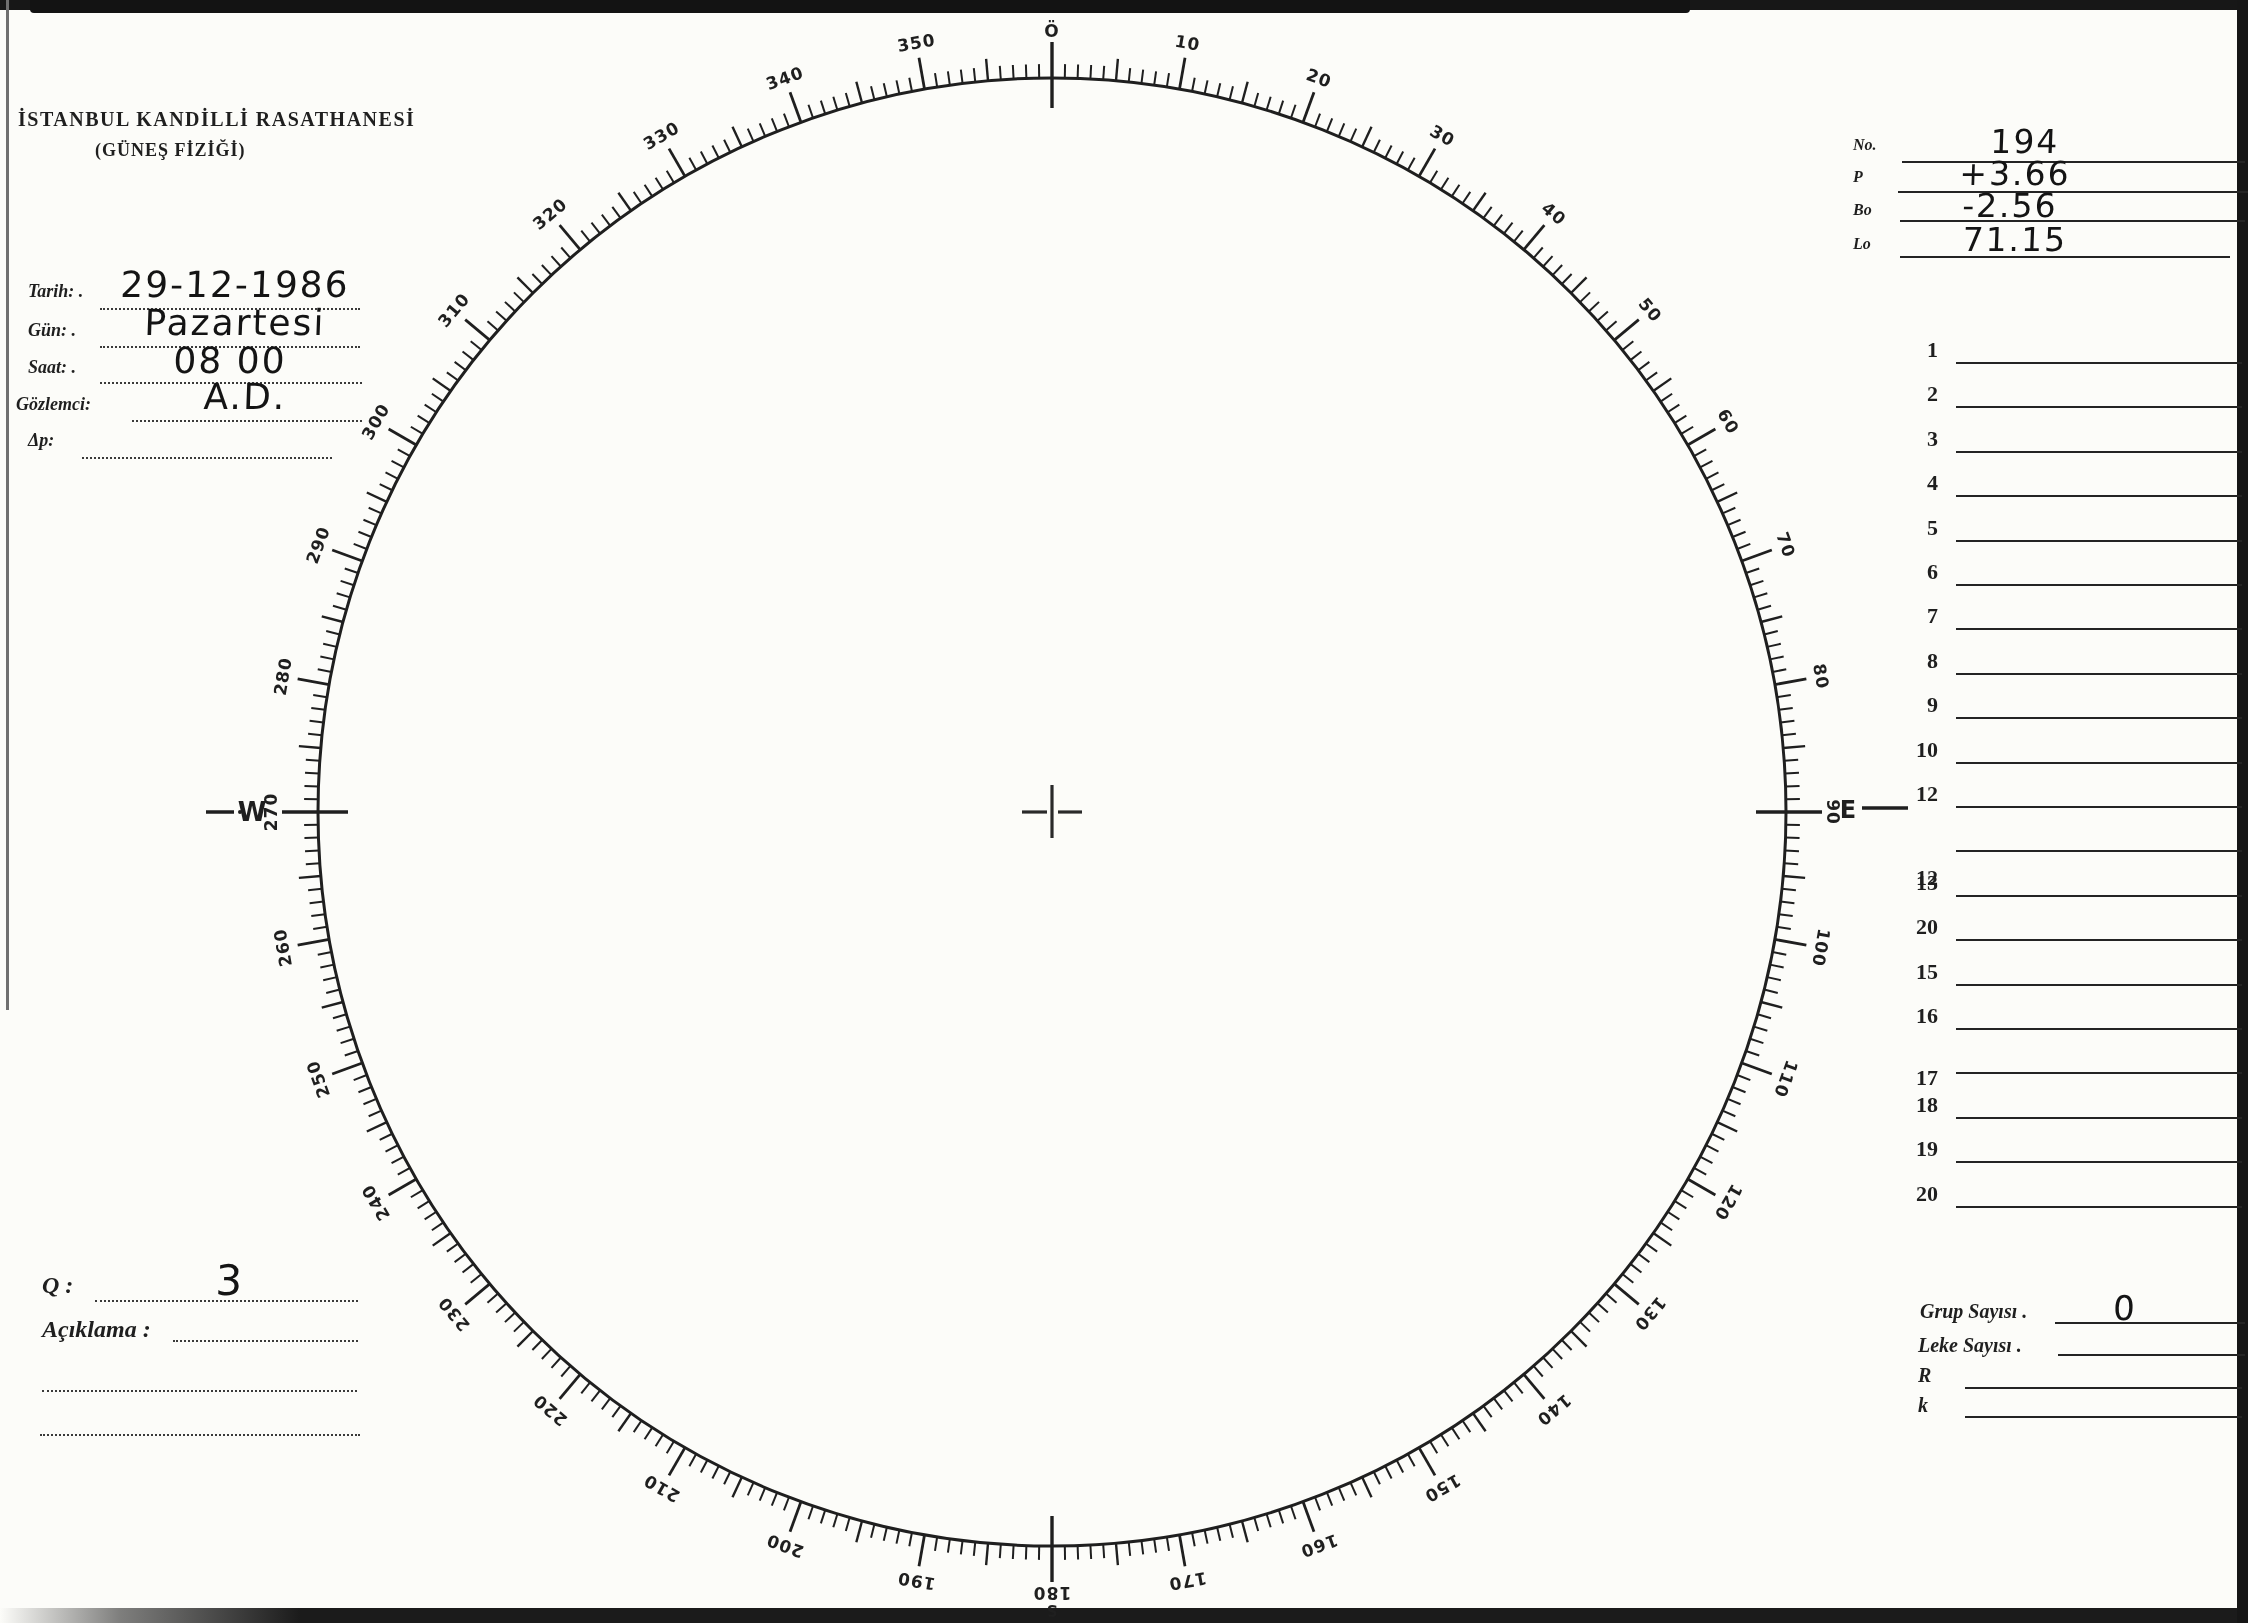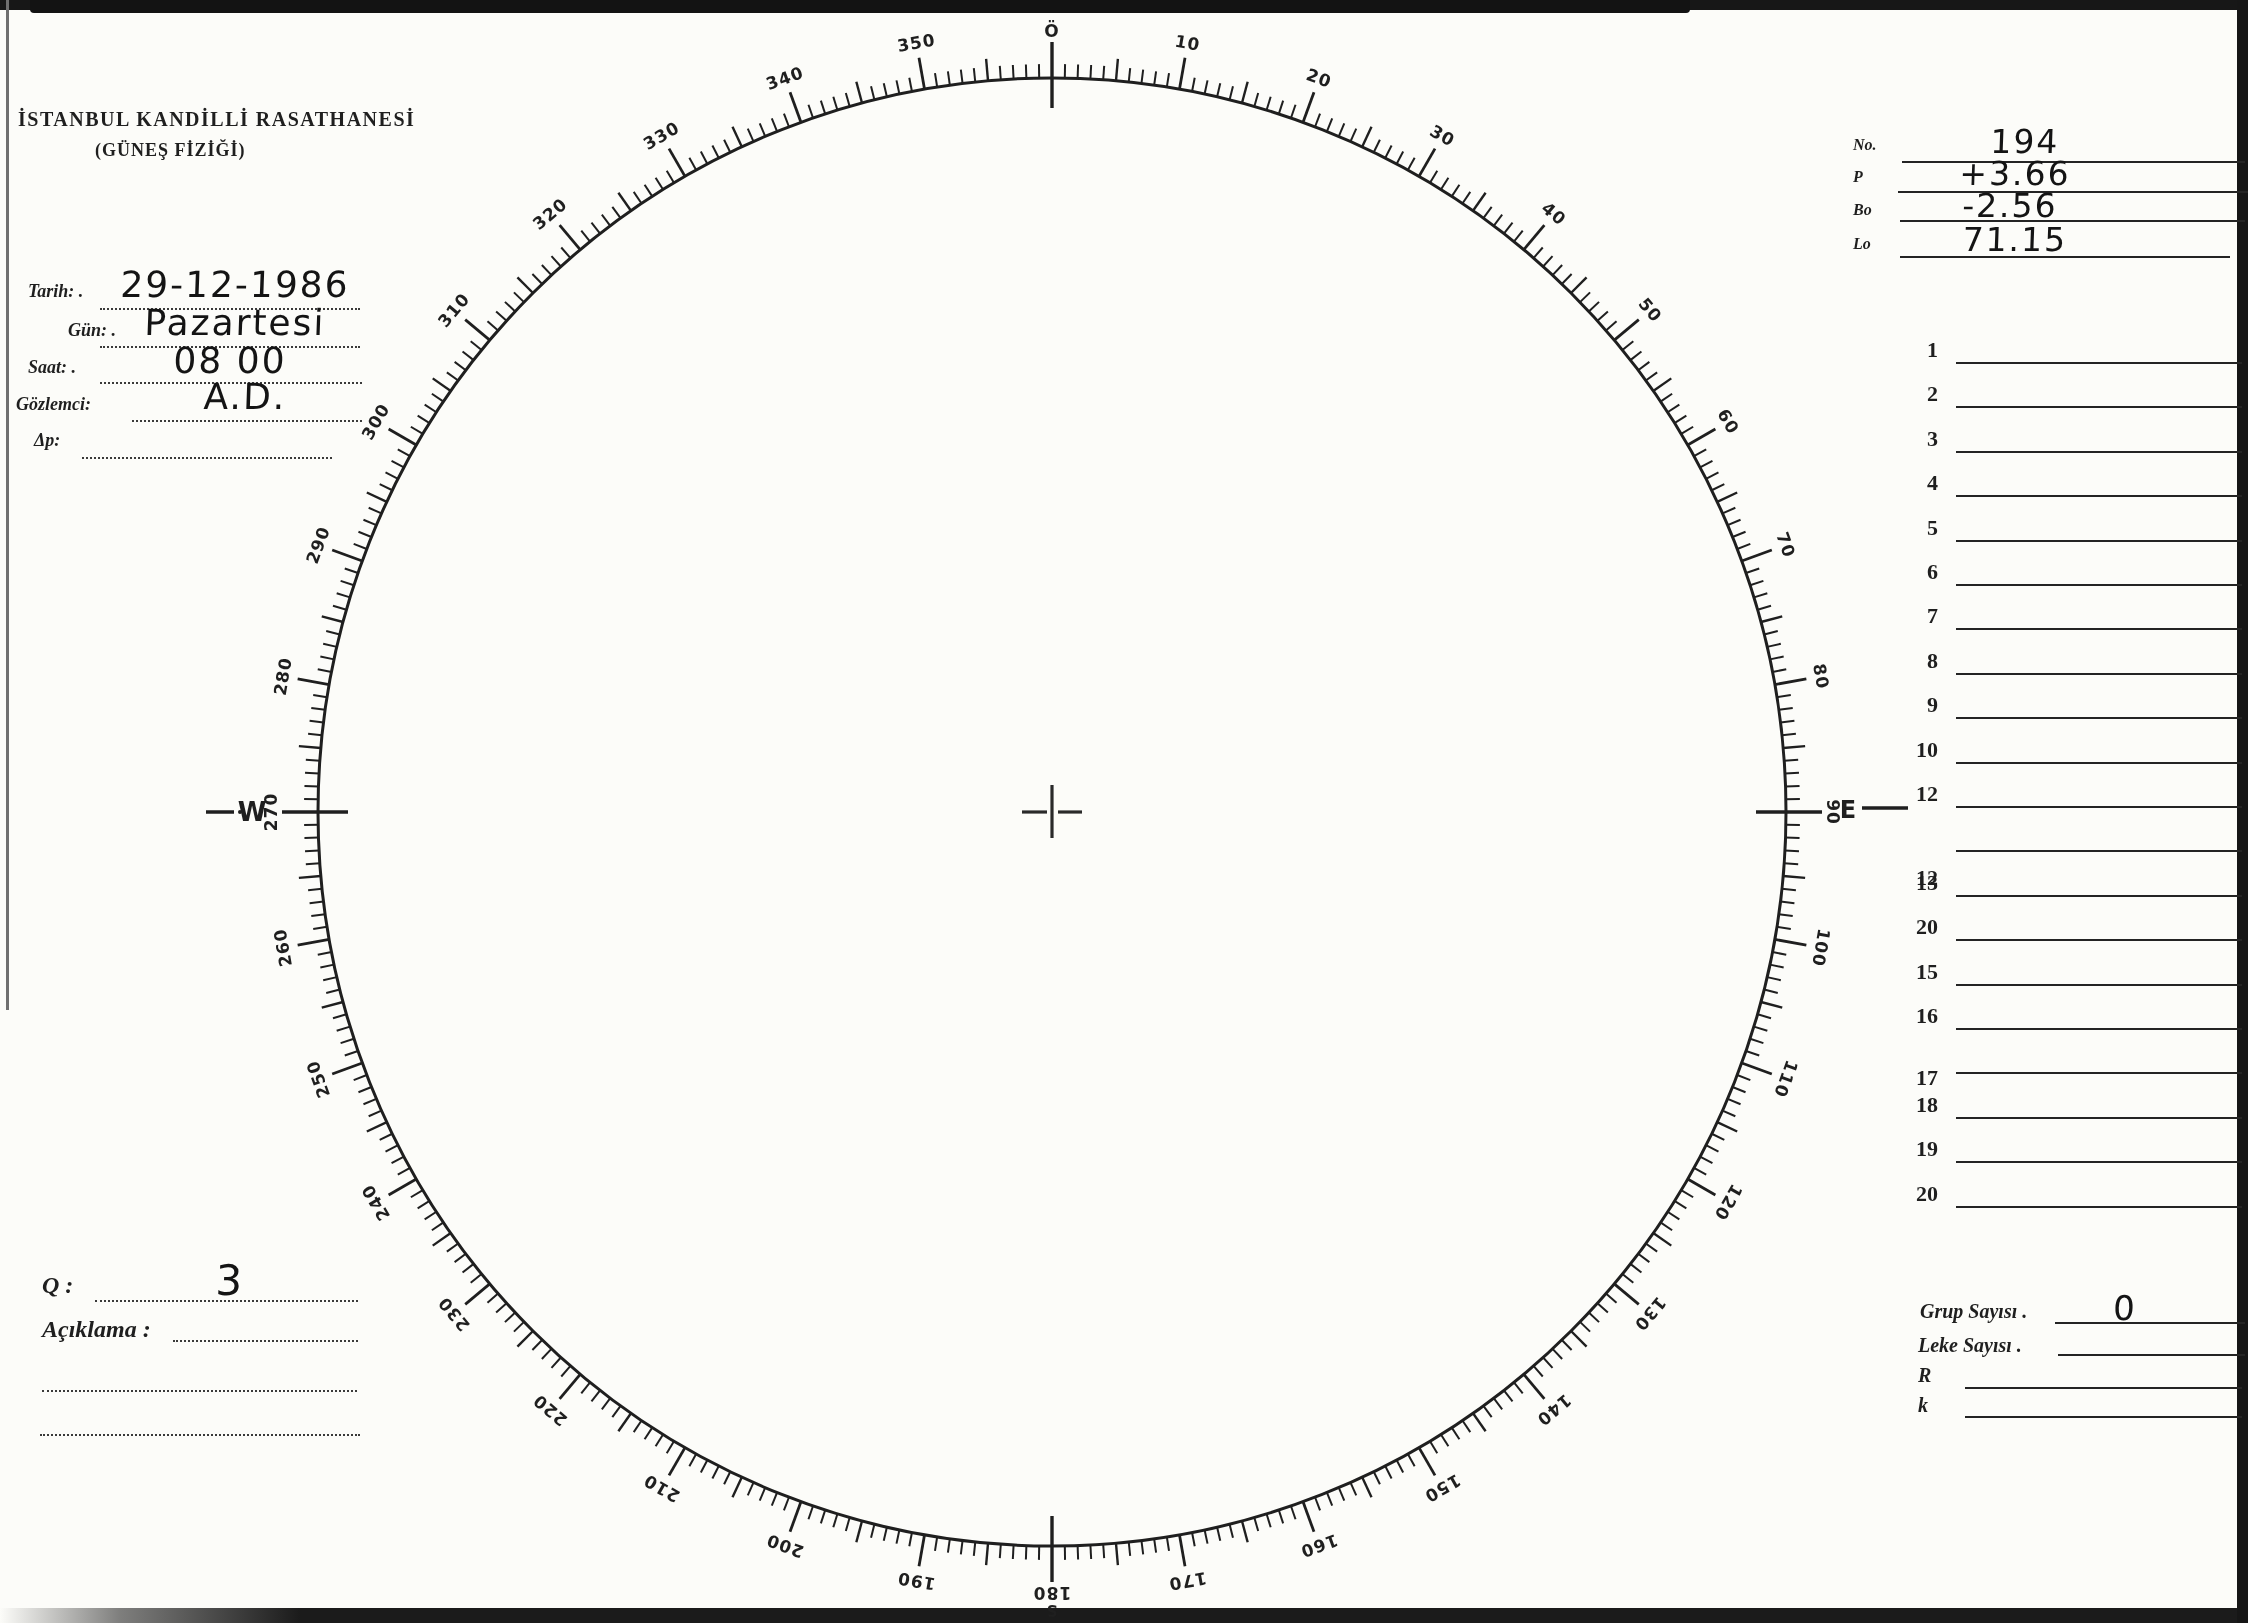--- a/index.html
+++ b/index.html
@@ -44,33 +44,33 @@
   <div class="line-left"></div>
 
   <div class="ptitle" style="left:18px;top:108px;">İSTANBUL  KANDİLLİ  RASATHANESİ</div>
   <div class="psub" style="left:95px;top:140px;">(GÜNEŞ  FİZİĞİ)</div>
 
   <div>
     <span class="abs plabel" style="left:28px;top:281px;">Tarih: .</span>
     <div class="dotline" style="left:100px;top:308px;width:260px;"></div>
     <span class="hw" style="left:110px;top:264px;width:250px;font-size:36px;">29-12-1986</span>
 
-    <span class="abs plabel" style="left:28px;top:320px;margin-left:40px;">Gün: .</span>
+    <span class="abs plabel" style="left:28px;top:320px;">Gün: .</span>
     <div class="dotline" style="left:100px;top:346px;width:260px;"></div>
     <span class="hw" style="left:120px;top:302px;width:230px;font-size:36px;">Pazartesi</span>
 
     <span class="abs plabel" style="left:28px;top:357px;">Saat: .</span>
     <div class="dotline" style="left:100px;top:382px;width:262px;"></div>
     <span class="hw" style="left:110px;top:340px;width:240px;font-size:36px;">08 00</span>
 
     <span class="abs plabel" style="left:16px;top:394px;">Gözlemci:</span>
     <div class="dotline" style="left:132px;top:420px;width:230px;"></div>
     <span class="hw" style="left:140px;top:376px;width:210px;font-size:36px;">A.D.</span>
 
-    <span class="abs plabel" style="left:34px;top:430px;">Δp:</span>
+    <span class="abs plabel" style="left:28px;top:430px;">Δp:</span>
     <div class="dotline" style="left:82px;top:457px;width:250px;"></div>
   </div>
 
   <div>
     <span class="param-label" style="left:1853px;top:136px;">No.</span>
     <div class="solidline" style="left:1902px;top:161px;width:343px;"></div>
     <span class="hw" style="left:1930px;top:122px;width:190px;font-size:33px;">194</span>
 
     <span class="param-label" style="left:1853px;top:168px;">P</span>
     <div class="solidline" style="left:1898px;top:191px;width:350px;"></div>

